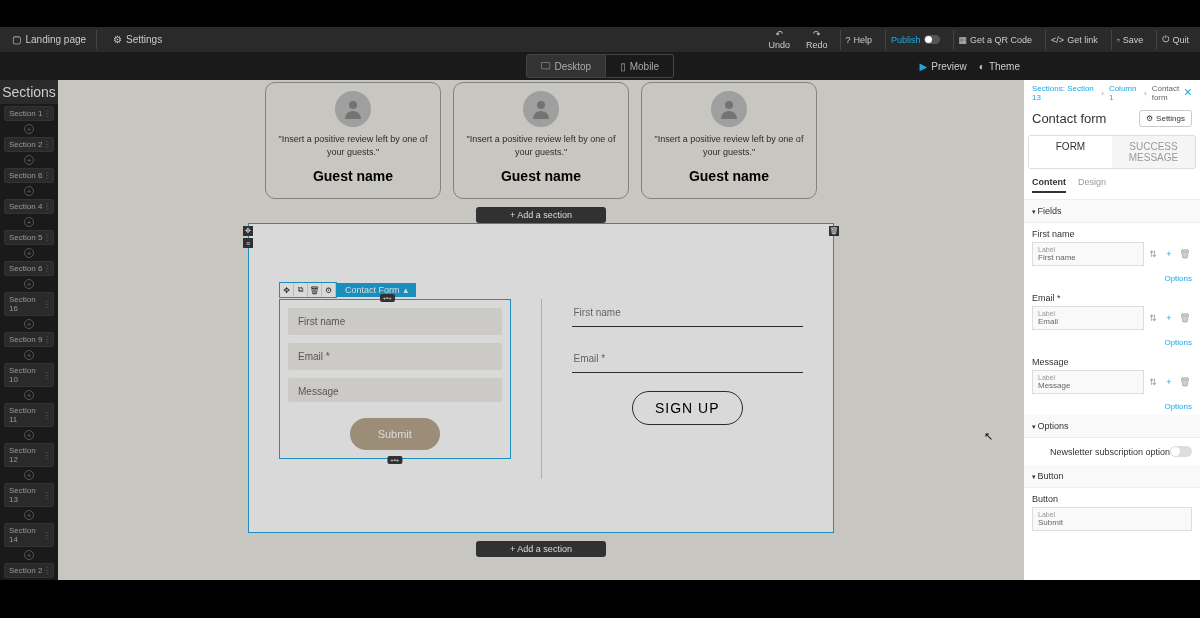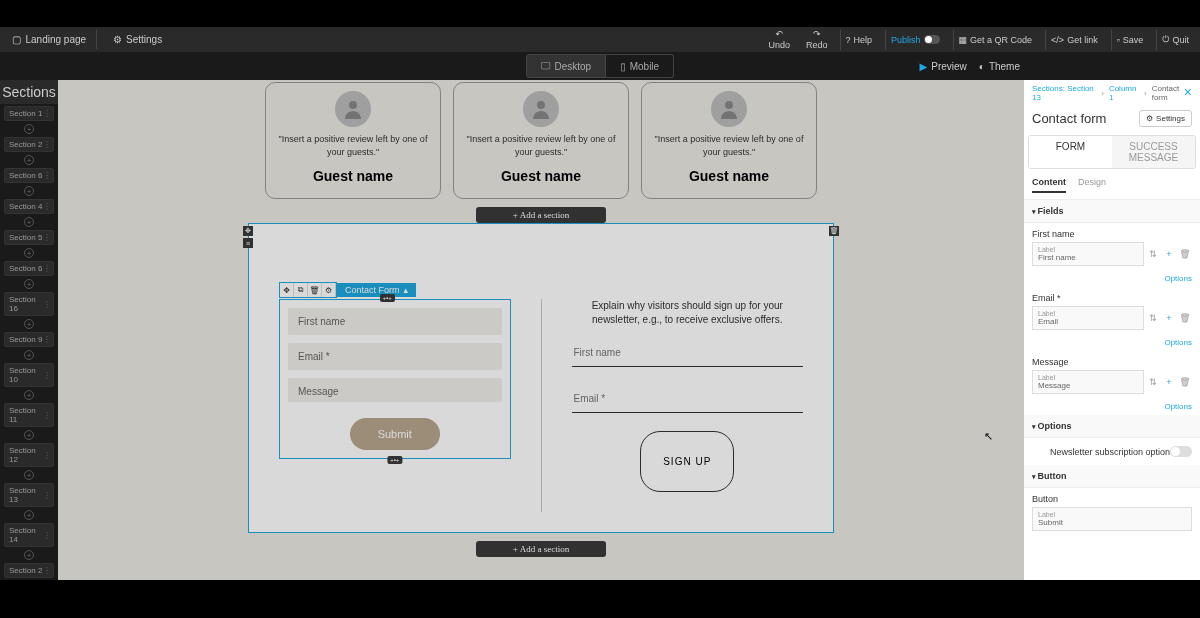--- a/index.html
+++ b/index.html
@@ -40,21 +40,21 @@
 .canvas-overlay { position: absolute; inset: 0; background: rgba(0,0,0,0.15); pointer-events: none; }
 .canvas { position: absolute; inset: 0; background: #ebe9e3; }
 
 .review-cards { display: flex; justify-content: center; gap: 12px; padding-top: 2px; }
 .review-card { width: 176px; border: 1px solid #999; border-radius: 10px; padding: 8px 10px 14px; text-align: center; background: #ebe9e3; }
 .avatar { width: 36px; height: 36px; border-radius: 50%; background: #bbb; margin: 0 auto 6px; display: flex; align-items: center; justify-content: center; overflow: hidden; }
 .avatar svg { width: 24px; height: 24px; }
 .review-text { font-size: 9px; color: #333; line-height: 1.4; margin-bottom: 10px; }
 .review-name { font-size: 14px; font-weight: bold; }
 
-.add-section-bar { width: 130px; margin: 8px auto 0; background: #3a3a3a; color: #fff; font-size: 9px; text-align: center; padding: 3px; border-radius: 3px; cursor: pointer; font-family: Liberation Serif, serif; }
+.add-section-bar { width: 130px; margin: 8px auto 0; background: #3a3a3a; color: #fff; font-size: 9px; text-align: center; padding: 3px; border-radius: 3px; cursor: pointer; }
 
 .white-section { background: #fff; margin: 0 190px; position: relative; border: 1px solid #1fa8e0; min-height: 310px; padding-top: 75px; }
 .section-handles { position: absolute; left: -6px; top: 2px; display: flex; flex-direction: column; gap: 2px; }
 .section-handle { width: 10px; height: 10px; background: #3a3a3a; color: #fff; font-size: 7px; display: flex; align-items: center; justify-content: center; }
 .section-delete { position: absolute; right: -6px; top: 2px; width: 10px; height: 10px; background: #3a3a3a; color: #fff; font-size: 7px; display: flex; align-items: center; justify-content: center; }
 
 .form-columns { display: flex; }
 .form-col { flex: 1; padding: 0 30px 20px; text-align: center; position: relative; }
 .form-col:first-child { border-right: 1px solid #ccc; }
 .form-title { font-size: 22px; font-family: Georgia, serif; margin-bottom: 8px; color: #222; }
@@ -65,21 +65,21 @@
 .sel-icons { display: flex; background: #fff; border: 1px solid #1fa8e0; }
 .sel-icon { width: 14px; height: 14px; display: flex; align-items: center; justify-content: center; font-size: 8px; color: #333; border-right: 1px solid #ddd; }
 .sel-label { background: #1fa8e0; color: #fff; font-size: 9px; padding: 2px 8px; display: flex; align-items: center; gap: 4px; }
 .sel-mini { position: absolute; background: #3a3a3a; color: #fff; font-size: 6px; padding: 1px 3px; border-radius: 2px; }
 
 .form-input { width: 100%; background: #f0eee9; border: none; padding: 8px 10px; font-size: 10px; color: #666; margin-bottom: 8px; text-align: left; border-radius: 2px; }
 .form-textarea { height: 24px; }
 .submit-btn { background: #b8a68e; color: #fff; border: none; padding: 10px 28px; border-radius: 20px; font-size: 11px; cursor: pointer; margin-top: 8px; }
 
 .nl-input { width: 100%; border: none; border-bottom: 1px solid #333; padding: 8px 2px; font-size: 10px; margin-bottom: 18px; text-align: left; background: transparent; }
-.signup-btn { background: transparent; border: 1px solid #333; padding: 24px 22px; border-radius: 20px; font-size: 10px; cursor: pointer; letter-spacing: 1px; }
+.signup-btn { background: transparent; border: 1px solid #333; padding: 8px 22px; border-radius: 20px; font-size: 14px; cursor: pointer; letter-spacing: 1px; }
 
 .cursor { position: absolute; left: 984px; top: 430px; font-size: 11px; color: #000; }
 
 
 .side-tabs { position: absolute; right: 0; top: 52px; width: 176px; display: flex; background: #1a1a1a; font-size: 10px; }
 .side-tab { flex: 1; text-align: center; padding: 10px 0; color: #888; cursor: pointer; }
 .side-tab.active { background: #fff; color: #333; }
 
 
 .right-panel { position: absolute; right: 0; top: 80px; width: 176px; height: 500px; background: #fff; font-size: 10px; color: #333; overflow-y: auto; }
@@ -88,21 +88,21 @@
 .rp-close { position: absolute; right: 8px; top: 4px; color: #1fa8e0; font-size: 14px; cursor: pointer; }
 .rp-title-row { display: flex; align-items: center; justify-content: space-between; padding: 4px 8px 8px; }
 .rp-title { font-size: 13px; font-weight: normal; }
 .rp-settings-btn { border: 1px solid #ccc; padding: 3px 6px; font-size: 8px; border-radius: 3px; display: flex; align-items: center; gap: 3px; cursor: pointer; }
 .rp-tabs { display: flex; margin: 0 4px 8px; border: 1px solid #ddd; border-radius: 3px; overflow: hidden; }
 .rp-tab { flex: 1; text-align: center; padding: 5px 0; font-size: 10px; cursor: pointer; background: #f5f5f5; color: #999; }
 .rp-tab.active { background: #fff; color: #333; }
 .rp-subtabs { display: flex; gap: 12px; padding: 0 8px 6px; font-size: 9px; border-bottom: 1px solid #eee; }
 .rp-subtab { cursor: pointer; color: #999; padding-bottom: 4px; }
 .rp-subtab.active { color: #333; border-bottom: 2px solid #333; font-weight: bold; }
-.rp-section-head { padding: 6px 8px; font-size: 9px; background: #f9f9f9; border-bottom: 1px solid #eee; cursor: pointer; font-weight: bold; }
+.rp-section-head { padding: 6px 8px; font-size: 9px; background: #f9f9f9; border-bottom: 1px solid #eee; cursor: pointer; }
 .rp-section-head::before { content: '▾ '; font-size: 7px; }
 .rp-field-block { padding: 6px 8px; }
 .rp-field-label { font-size: 9px; margin-bottom: 3px; }
 .rp-field-row { display: flex; align-items: center; gap: 2px; }
 .rp-field-box { flex: 1; border: 1px solid #ddd; padding: 3px 5px; background: #f9f9f9; }
 .rp-field-box-label { font-size: 7px; color: #999; }
 .rp-field-box-val { font-size: 8px; color: #666; }
 .rp-field-icon { width: 14px; height: 14px; display: flex; align-items: center; justify-content: center; font-size: 9px; color: #999; cursor: pointer; }
 .rp-field-icon.plus { color: #1fa8e0; }
 .rp-options-link { text-align: right; font-size: 8px; color: #1fa8e0; padding: 2px 8px 4px; cursor: pointer; }
@@ -329,21 +329,20 @@
             </div>
             <div class="sel-mini" style="top:-6px; right:50%;">+▪+</div>
             <div class="form-input">First name</div>
             <div class="form-input">Email *</div>
             <div class="form-input form-textarea">Message</div>
             <button class="submit-btn">Submit</button>
             <div class="sel-mini" style="bottom:-6px; left:50%; transform:translateX(-50%);">+▪+</div>
           </div>
         </div>
         <div class="form-col">
-          <div class="form-desc">Explain why visitors should sign up for your newsletter, e.g., to receive exclusive offers.</div>
           <input class="nl-input" placeholder="First name" style="">
           <input class="nl-input" placeholder="Email *" style="">
           <button class="signup-btn">SIGN UP</button>
         </div>
       </div>
     </div>
     <div class="add-section-bar">+   Add a section</div>
   </div>
   <div class="canvas-overlay"></div>
 </div>

